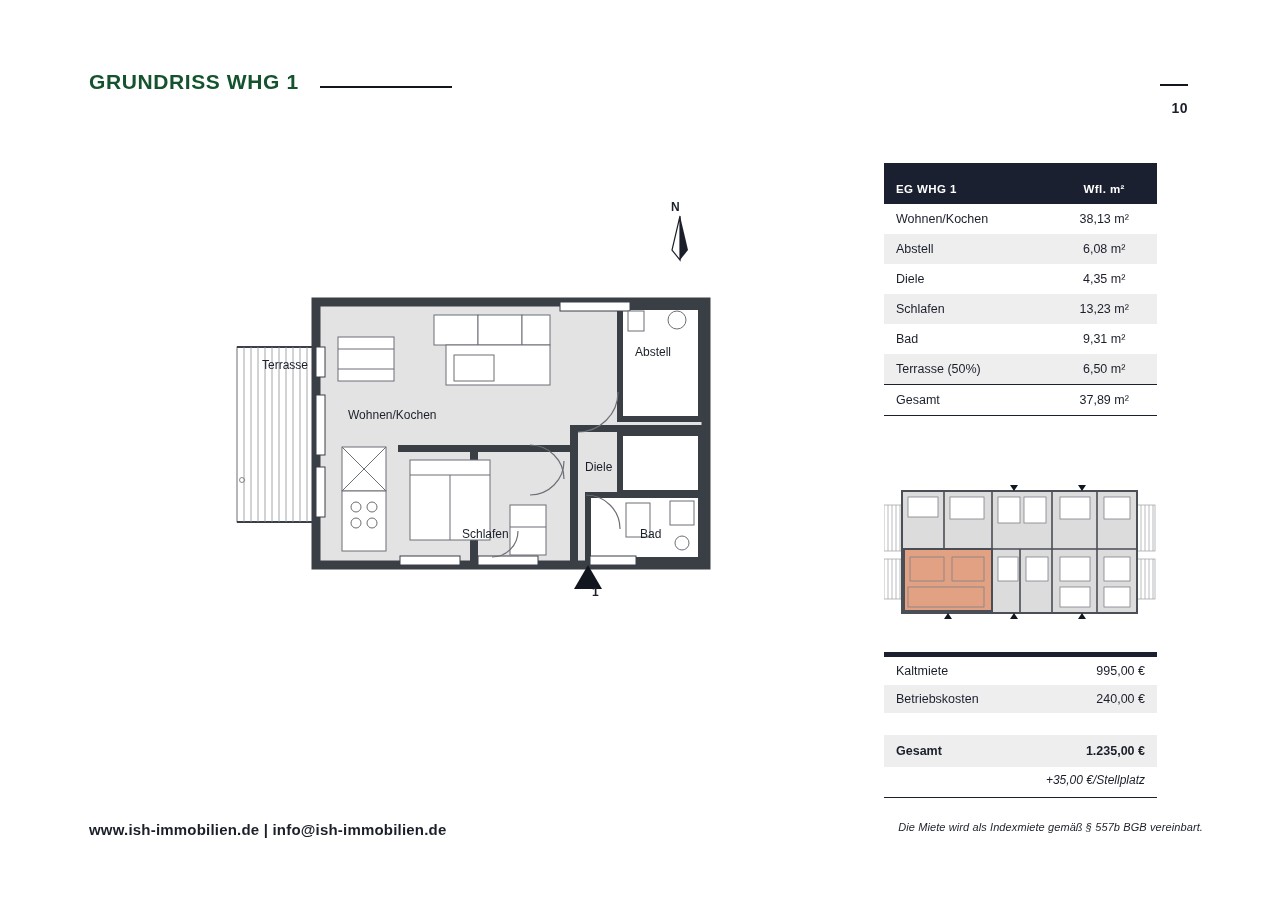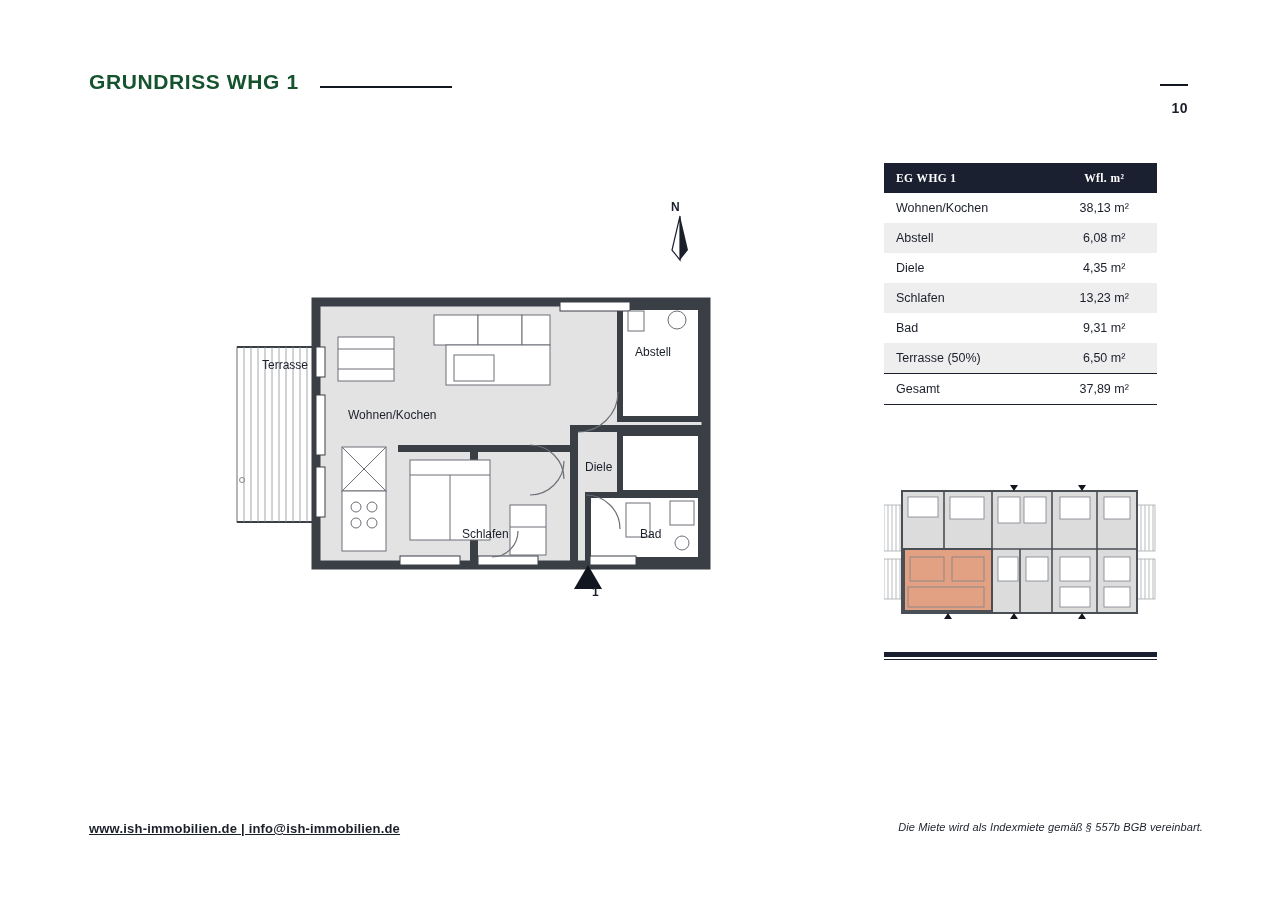--- a/index.html
+++ b/index.html
@@ -108,23 +108,22 @@
   }
   .area-table td.val, .area-table th.val {
     text-align: center;
   }
   .area-table thead th {
     background: #1b2030;
     color: #ffffff;
     font-size: 11.5px;
     font-weight: bold;
     letter-spacing: 0.4px;
-    padding-top: 9px;
+    padding-top: 20px;
     padding-bottom: 9px;
-    font-family: Liberation Serif, serif;
   }
   .area-table tbody tr:nth-child(odd) {
     background: #ffffff;
   }
   .area-table tbody tr:nth-child(even) {
     background: #eeeeef;
   }
   .area-table tbody tr.total {
     background: #ffffff;
     font-weight: bold;
@@ -179,24 +178,23 @@
     height: 1px;
     background: #1b2030;
     margin-top: 2px;
   }
 
   
   .footer-left {
     position: absolute;
     left: 89px;
     top: 821px;
-    font-size: 13px;
+    font-size: 15px;
     font-weight: bold;
     letter-spacing: 0.2px;
-    text-decoration: underline;
   }
   .footer-right {
     position: absolute;
     right: 76px;
     top: 821px;
     font-size: 11px;
     font-style: italic;
     font-weight: normal;
     letter-spacing: 0.1px;
   }
@@ -429,17 +427,37 @@
       <polygon points="130,130 134,136 126,136"></polygon>
       <polygon points="198,130 202,136 194,136"></polygon>
       <polygon points="130,8 134,2 126,2"></polygon>
       <polygon points="198,8 202,2 194,2"></polygon>
     </g>
   </svg>
 </div>
 
 <div class="price-block">
   <div class="top-bar"></div>
+  <table class="price-table">
+    <tbody>
+      <tr>
+        <td>Kaltmiete</td>
+        <td class="val">995,00 €</td>
+      </tr>
+      <tr class="alt">
+        <td>Betriebskosten</td>
+        <td class="val">240,00 €</td>
+      </tr>
+      <tr>
+        <td class="price-spacer" colspan="2"></td>
+      </tr>
+      <tr class="gesamt">
+        <td>Gesamt</td>
+        <td class="val">1.235,00 €</td>
+      </tr>
+    </tbody>
+  </table>
+  <div class="stellplatz">+35,00 €/Stellplatz</div>
   <div class="bottom-rule"></div>
 </div>
 
 <div class="footer-left">www.ish-immobilien.de | info@ish-immobilien.de</div>
 <div class="footer-right">Die Miete wird als Indexmiete gemäß § 557b BGB vereinbart.</div>
 
 </body></html>

